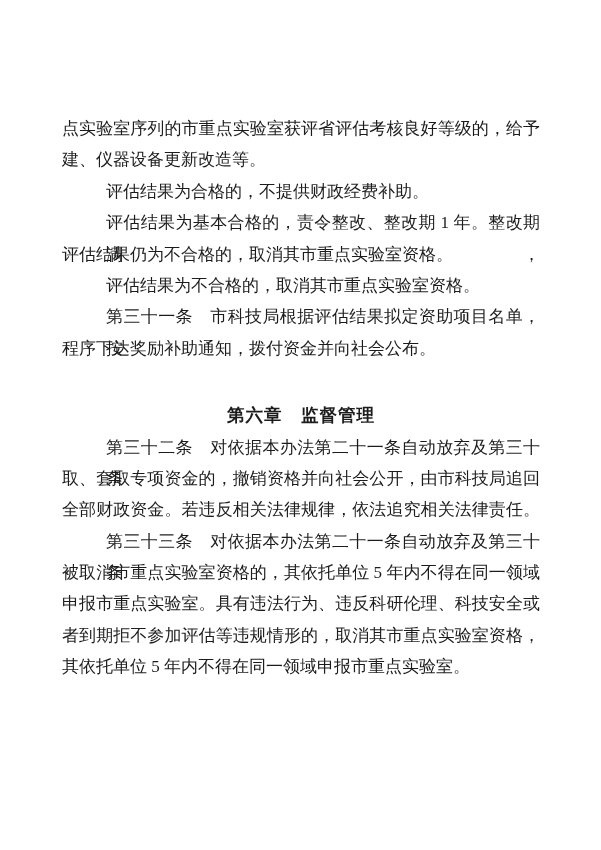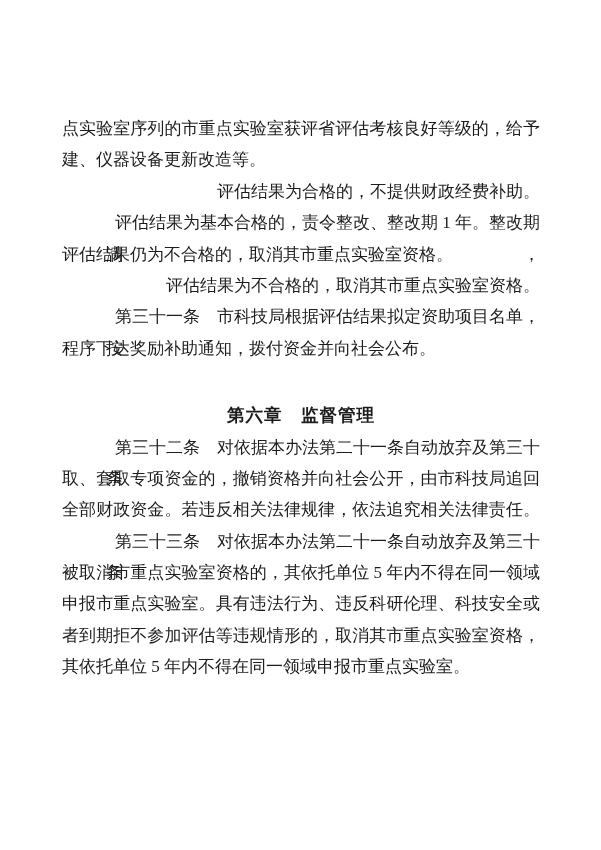--- a/index.html
+++ b/index.html
@@ -27,21 +27,20 @@
     text-align: left;
   }
   .line.stretch {
     white-space: normal;
     text-align: justify;
     text-align-last: justify;
     text-justify: inter-character;
   }
   .line.indent {
     padding-left: 44px;
-    text-align: right;
   }
   .chapter-heading {
     height: 31.4px;
     line-height: 31.4px;
     margin-top: 36px;
     font-size: 17.5px;
     font-weight: bold;
     text-align: center;
     letter-spacing: 1px;
   }

